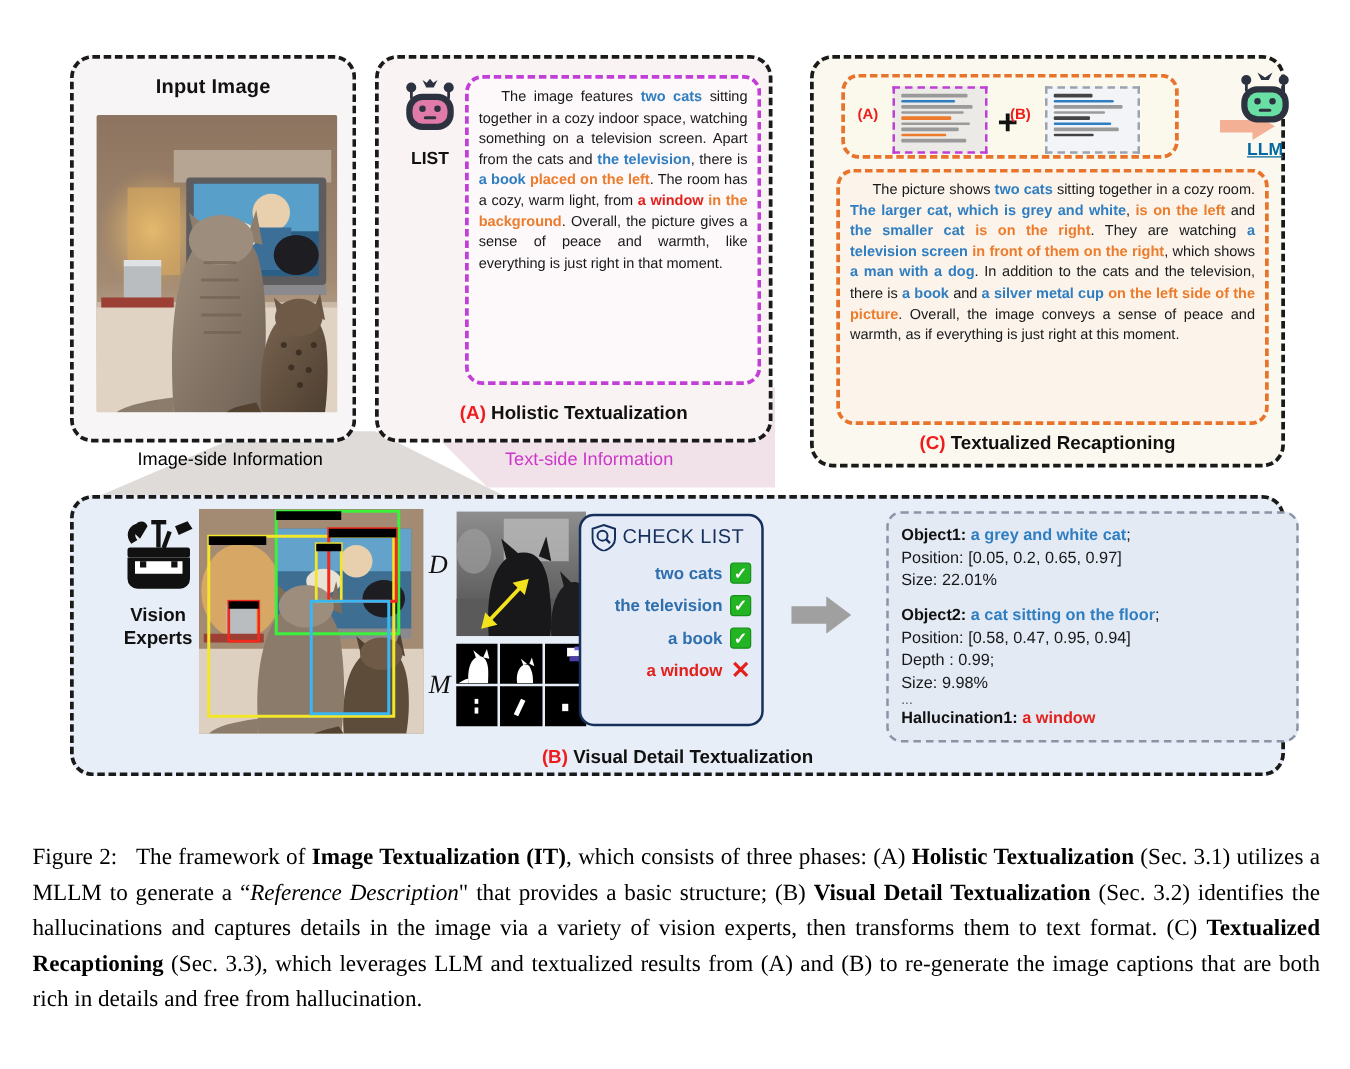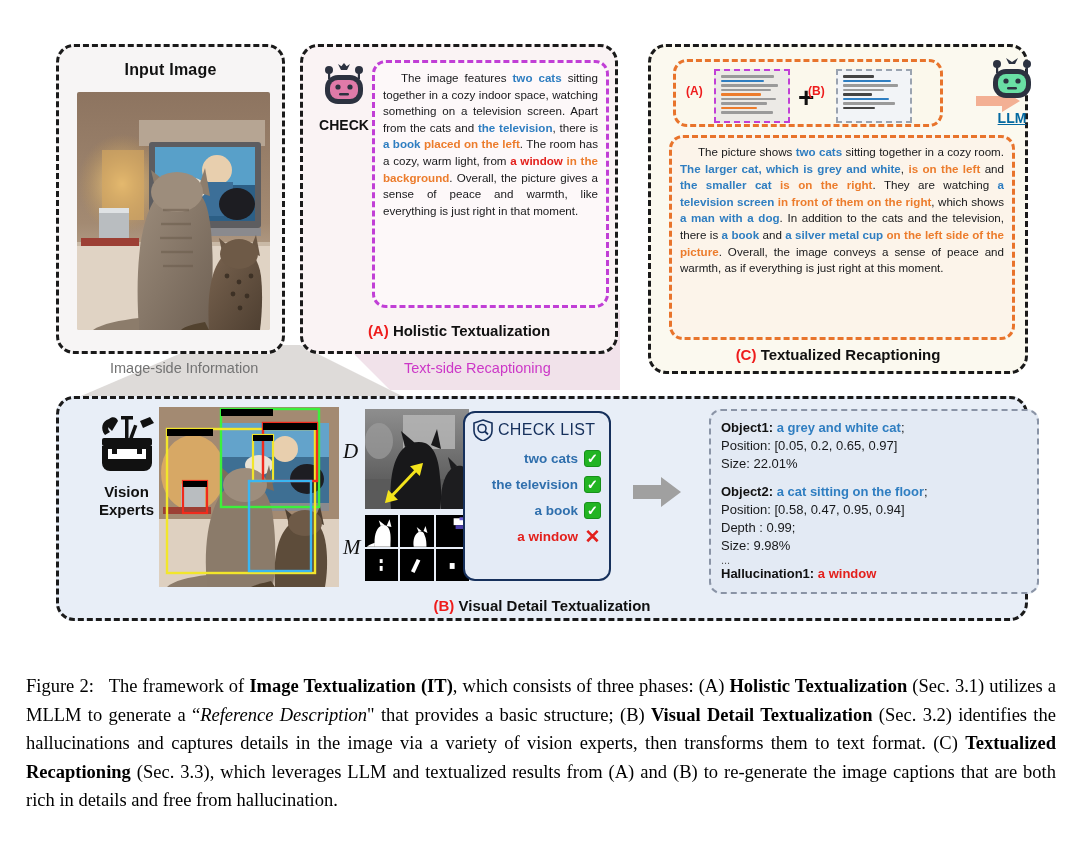--- a/index.html
+++ b/index.html
@@ -54,21 +54,21 @@
     position: absolute; left: 0; right: 0; bottom: 12px; text-align: center;
     font-size: 15px; font-weight: bold; color: #111;
   }
   #a-caption .tag { color: #ee1c1c; }
 
   
   .wedge { position: absolute; }
 
   
   #lbl-image-side {
-    position: absolute; left: 110px; top: 360px; font-size: 14.5px; color: #737373;
+    position: absolute; left: 110px; top: 360px; font-size: 14.5px; color: #000000;
   }
   #lbl-text-side {
     position: absolute; left: 404px; top: 360px; font-size: 14.5px; color: #cc37c7;
   }
 
   
   #panel-c {
     position: absolute; left: 648px; top: 44px; width: 380px; height: 330px;
     background: #fbf9ef;
   }
@@ -271,33 +271,33 @@
         <circle cx="11" cy="9" r="4" fill="#2c3240"></circle>
           <rect x="10" y="9" width="2.2" height="9" fill="#2c3240"></rect>
         <circle cx="41" cy="9" r="4" fill="#2c3240"></circle>
           <rect x="39.8" y="9" width="2.2" height="9" fill="#2c3240"></rect>
         <rect x="7" y="14" width="38" height="29" rx="13" fill="#2c3240"></rect>
         <rect x="12" y="19" width="28" height="19" rx="8" fill="#e07aa8"></rect>
         <circle cx="20" cy="26" r="2.6" fill="#2c3240"></circle>
           <circle cx="32" cy="26" r="2.6" fill="#2c3240"></circle>
         <rect x="21" y="32" width="10" height="2.4" rx="1.2" fill="#2c3240"></rect>
       </svg>
-      <div id="mllm-label">CHECK</div>
+      <div id="mllm-label">LIST</div>
     </div>
     <div id="a-textbox" class="dashed-purple">
       <div class="para ind"><span>The image features </span><span class="blue">two cats</span><span> sitting together in a cozy indoor space, watching something on a television screen. Apart from the cats and </span><span class="blue">the television</span><span>, there is </span><span class="blue">a book</span><span> </span><span class="orange">placed on the left</span><span>. The room has a cozy, warm light, from </span><span class="red">a window</span><span> </span><span class="orange">in the background</span><span>. Overall, the picture gives a sense of peace and warmth, like everything is just right in that moment.</span></div>
     </div>
     <div id="a-caption">
       <span class="tag">(A)</span>
       <span>Holistic Textualization</span>
     </div>
   </div>
 
   <div id="lbl-image-side">Image-side Information</div>
-  <div id="lbl-text-side">Text-side Recaptioning</div>
+  <div id="lbl-text-side">Text-side Information</div>
 
   <div id="panel-c" class="dashed-blk">
 
     <div id="c-combo" class="dashed-orange">
       <span class="mini-tag" style="left:10px; top:22px;">(A)</span>
       <div id="mini-a" class="mini-doc">
         <div class="mini-line" style="width:86%"></div>
           <div class="mini-line b" style="width:70%"></div>
         <div class="mini-line" style="width:92%"></div>
           <div class="mini-line" style="width:80%"></div>

